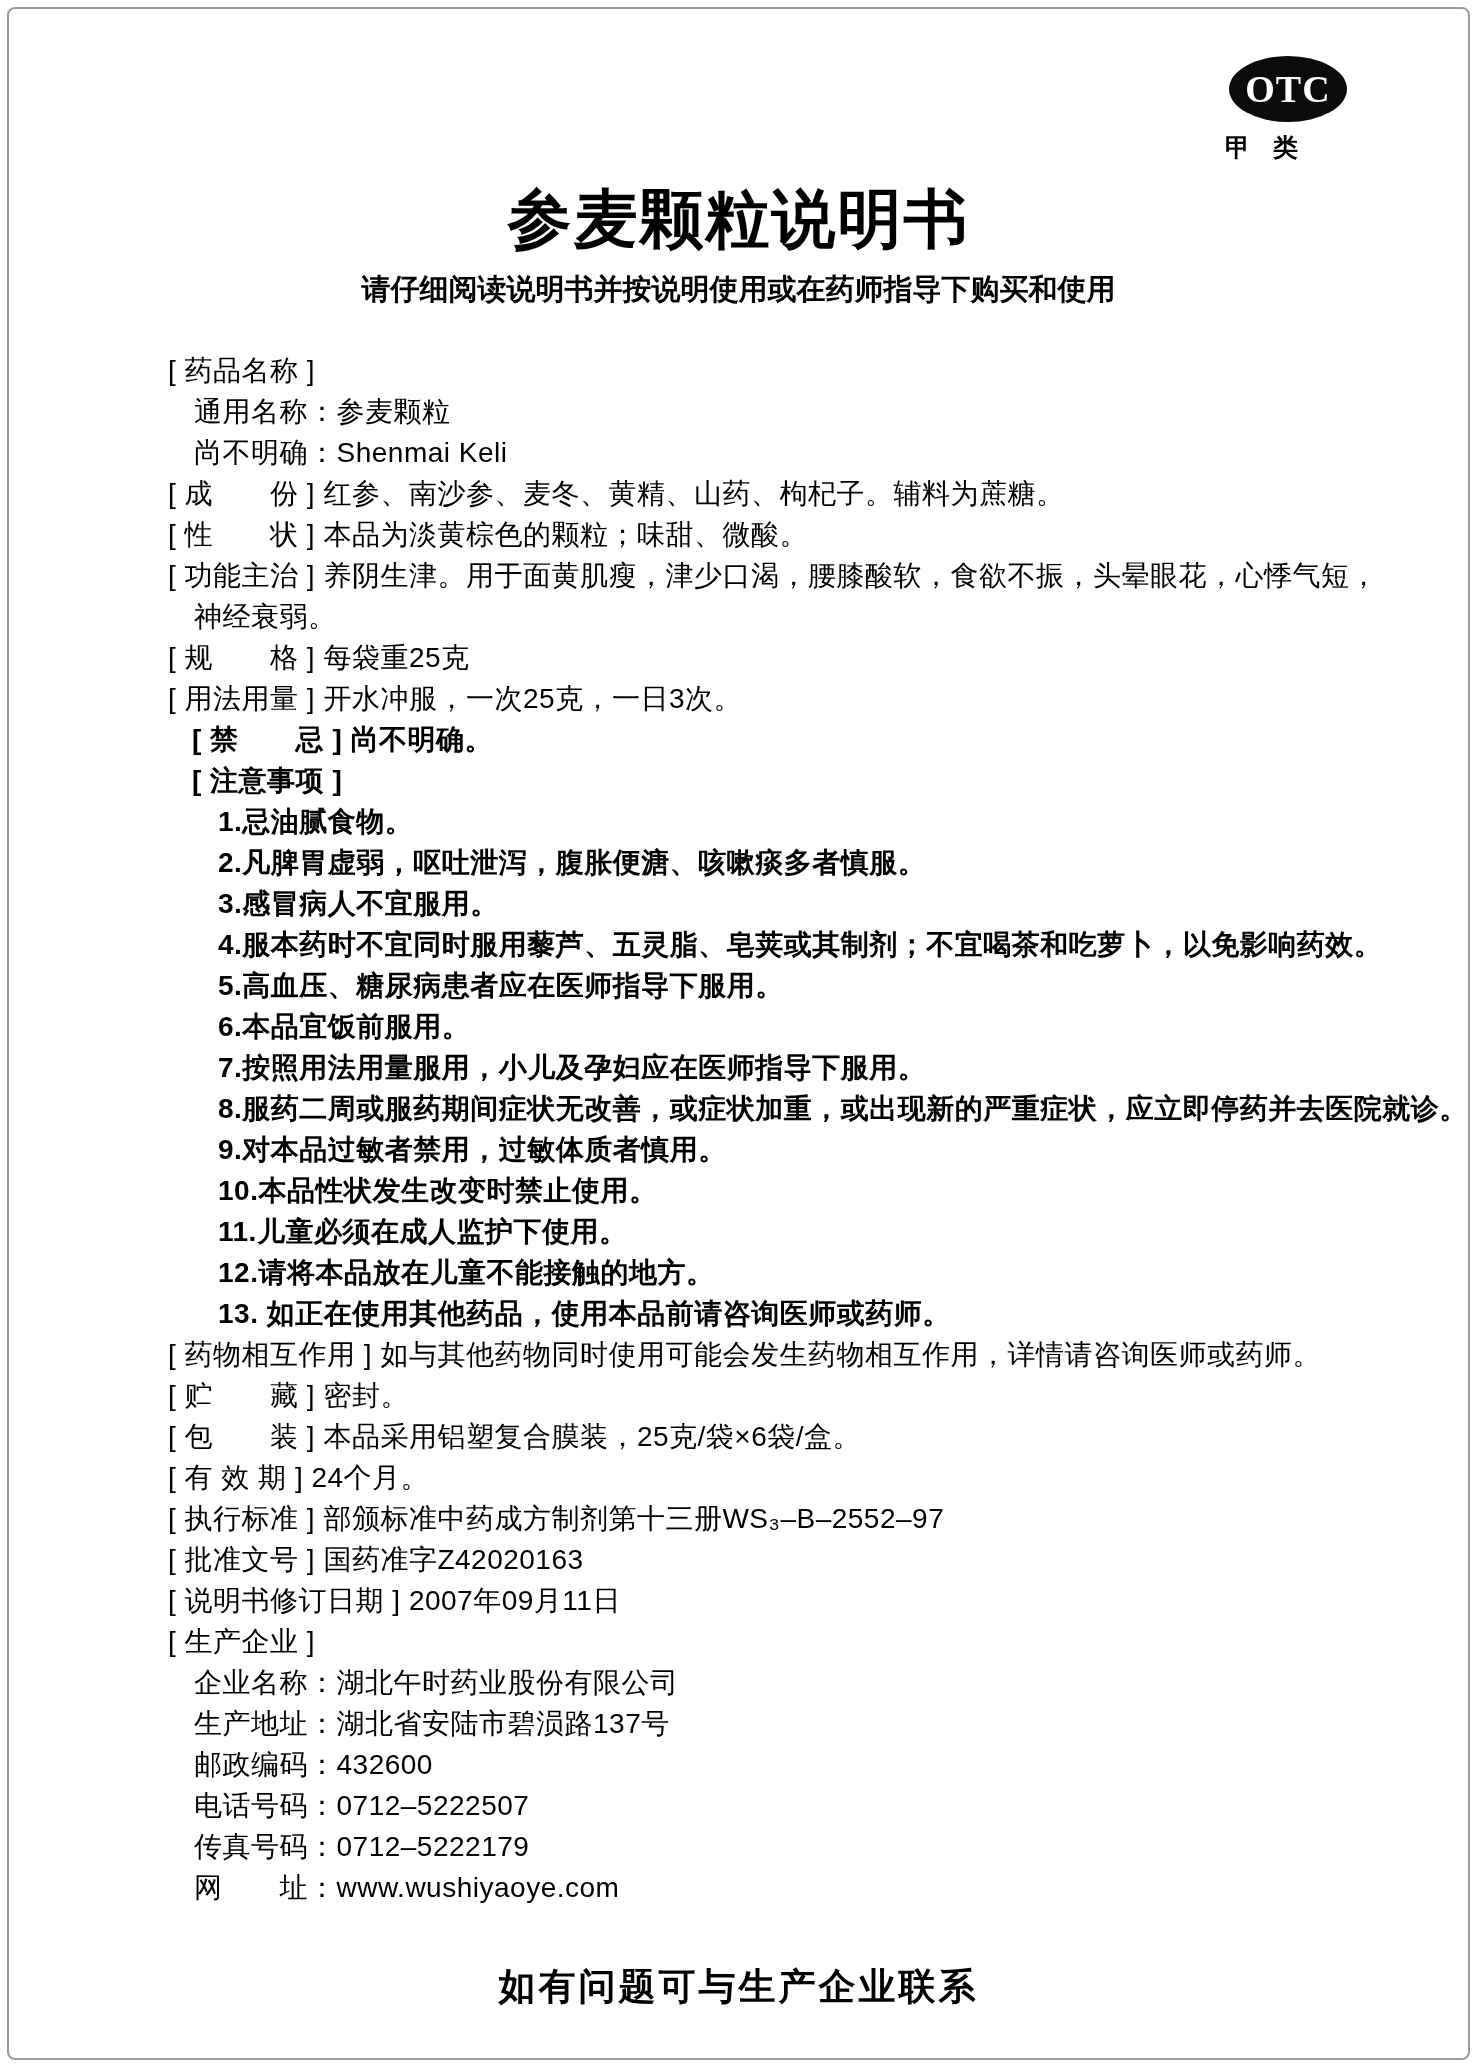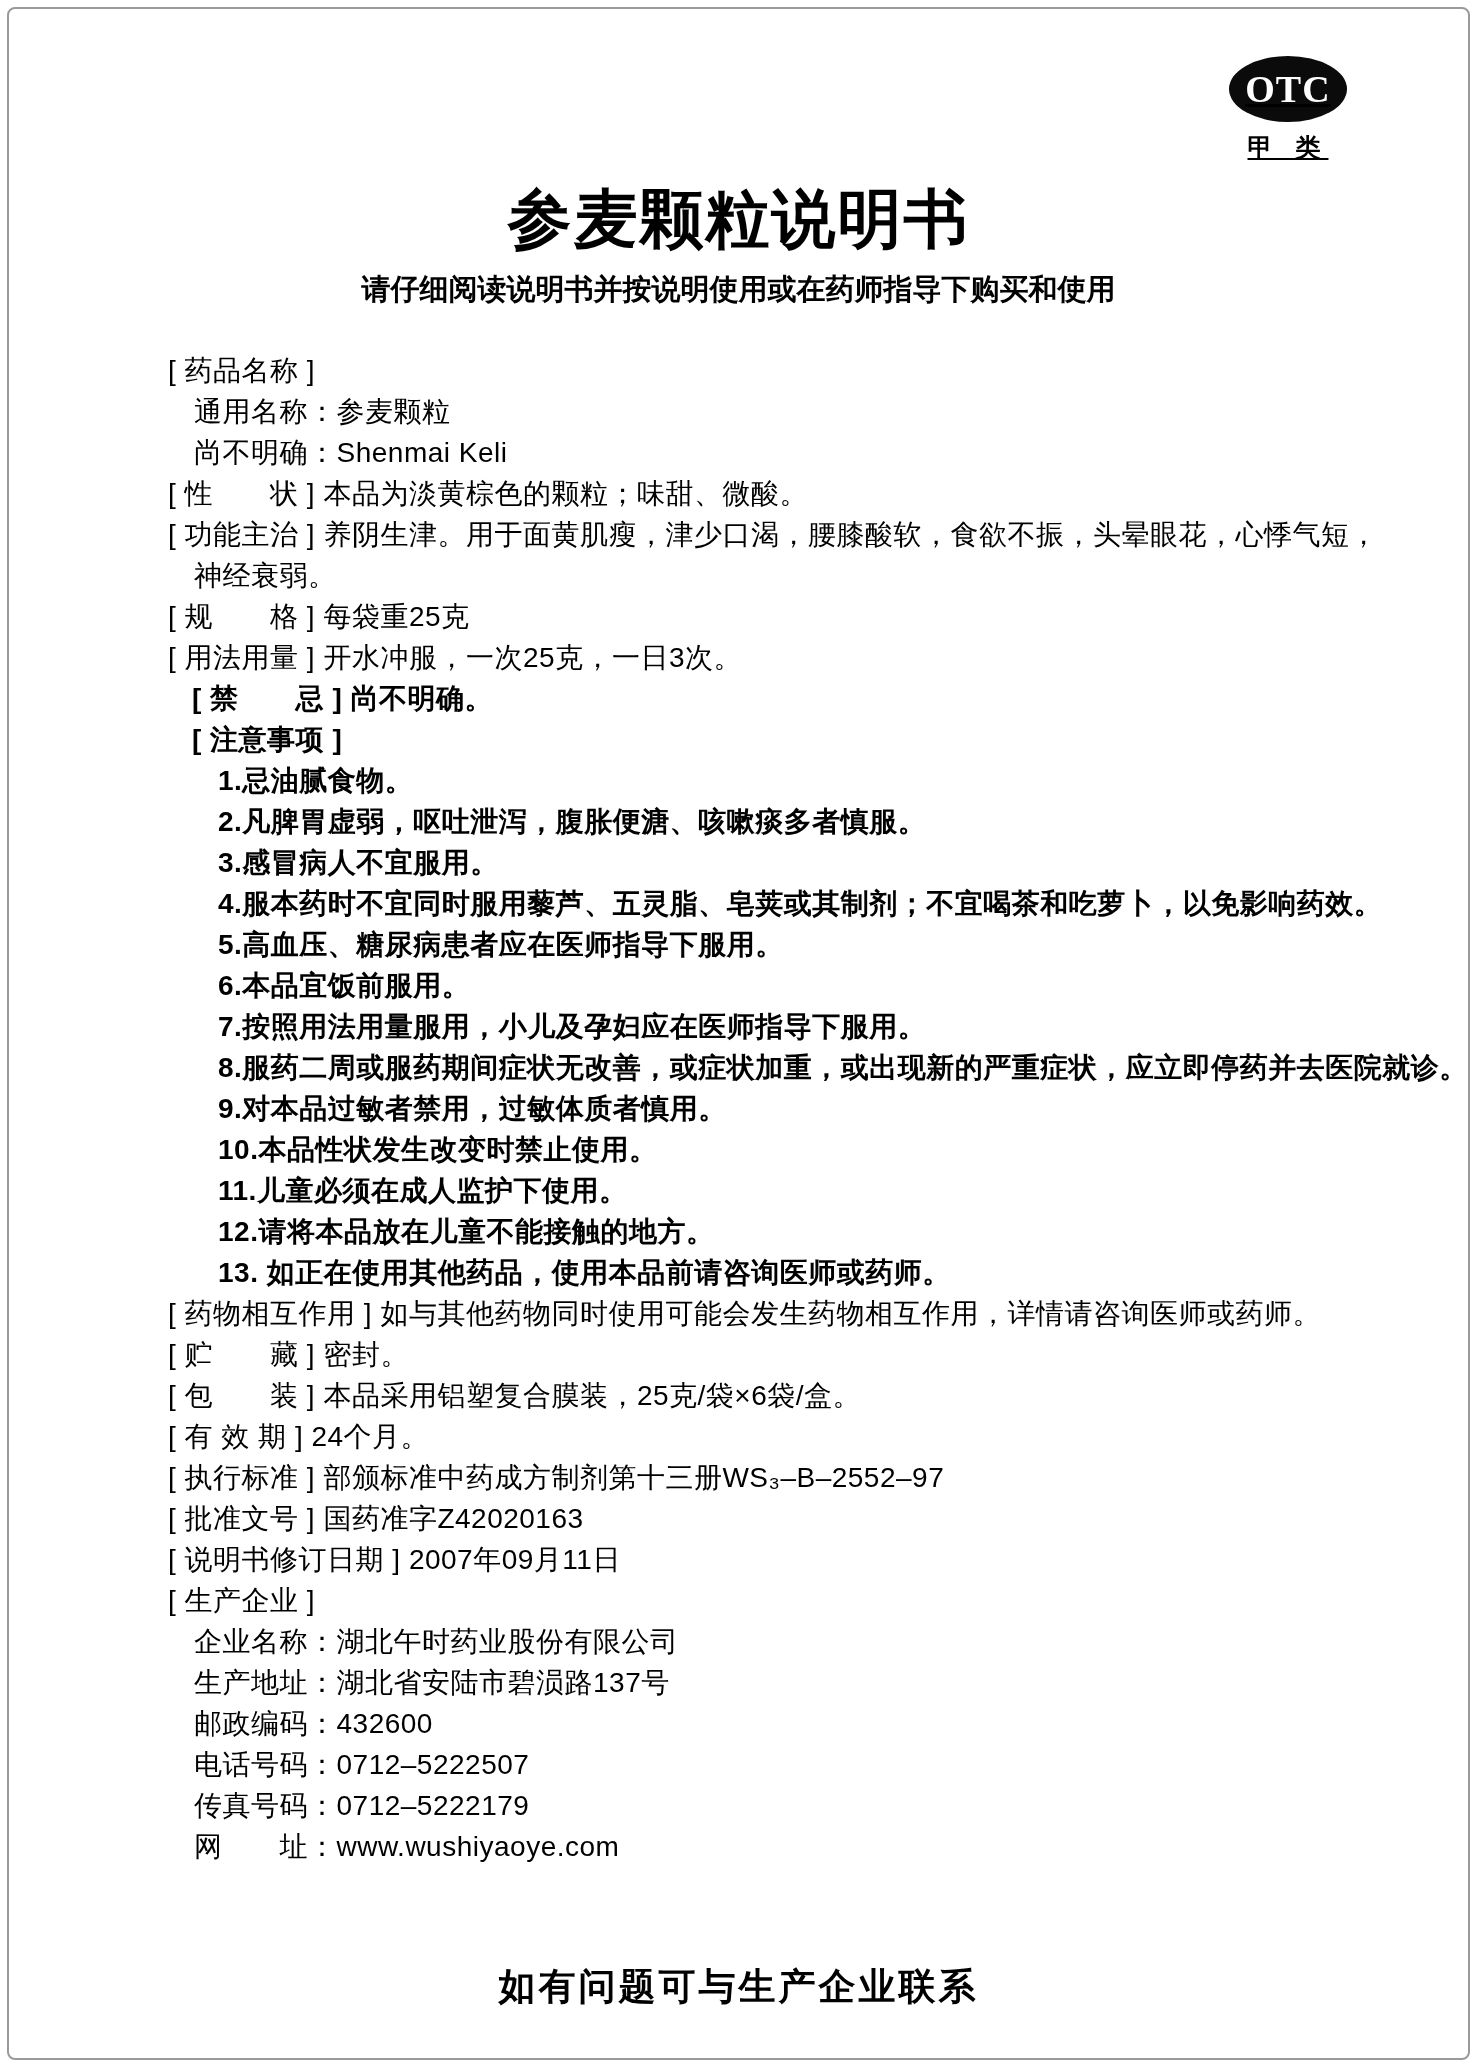--- a/index.html
+++ b/index.html
@@ -10,21 +10,21 @@
     font-family: "Liberation Sans", "DejaVu Sans", sans-serif;
     color: #000;
     overflow: hidden;
   }
   .page-border {
     position: absolute; left: 7px; top: 7px; right: 7px; bottom: 7px;
     border: 2px solid #9a9a9a; border-radius: 8px;
     pointer-events: none;
   }
   .otc {
-    position: absolute; top: 56px; right: 126px; width: 126px; text-align: center; text-decoration: underline;
+    position: absolute; top: 56px; right: 126px; width: 126px; 
   }
   .otc-ellipse {
     width: 118px; height: 66px; background: #0b0b0b; border-radius: 50%;
     display: flex; align-items: center; justify-content: center; margin: 0 auto;
   }
   .otc-text {
     color: #ffffff; font-family: "Liberation Serif", "DejaVu Serif", serif;
     font-size: 38px; font-weight: bold; letter-spacing: 1px;
   }
   .otc-class {
@@ -65,20 +65,21 @@
 </div>
 
 <div class="title">参麦颗粒说明书</div>
 
 <div class="subtitle">请仔细阅读说明书并按说明使用或在药师指导下购买和使用</div>
 
 <div class="body-lines">
     <div class="line">[ 药品名称 ]</div>
     <div class="line indent">通用名称：参麦颗粒</div>
     <div class="line indent">尚不明确：Shenmai Keli</div>
+    <div class="line">[ 成　　份 ] 红参、南沙参、麦冬、黄精、山药、枸杞子。辅料为蔗糖。</div>
     <div class="line">[ 性　　状 ] 本品为淡黄棕色的颗粒；味甜、微酸。</div>
     <div class="line">[ 功能主治 ] 养阴生津。用于面黄肌瘦，津少口渴，腰膝酸软，食欲不振，头晕眼花，心悸气短，</div>
     <div class="line indent">神经衰弱。</div>
     <div class="line">[ 规　　格 ] 每袋重25克</div>
     <div class="line">[ 用法用量 ] 开水冲服，一次25克，一日3次。</div>
     <div class="line bold">[ 禁　　忌 ] 尚不明确。</div>
     <div class="line bold">[ 注意事项 ]</div>
     <div class="line bold indent">1.忌油腻食物。</div>
     <div class="line bold indent">2.凡脾胃虚弱，呕吐泄泻，腹胀便溏、咳嗽痰多者慎服。</div>
     <div class="line bold indent">3.感冒病人不宜服用。</div>

